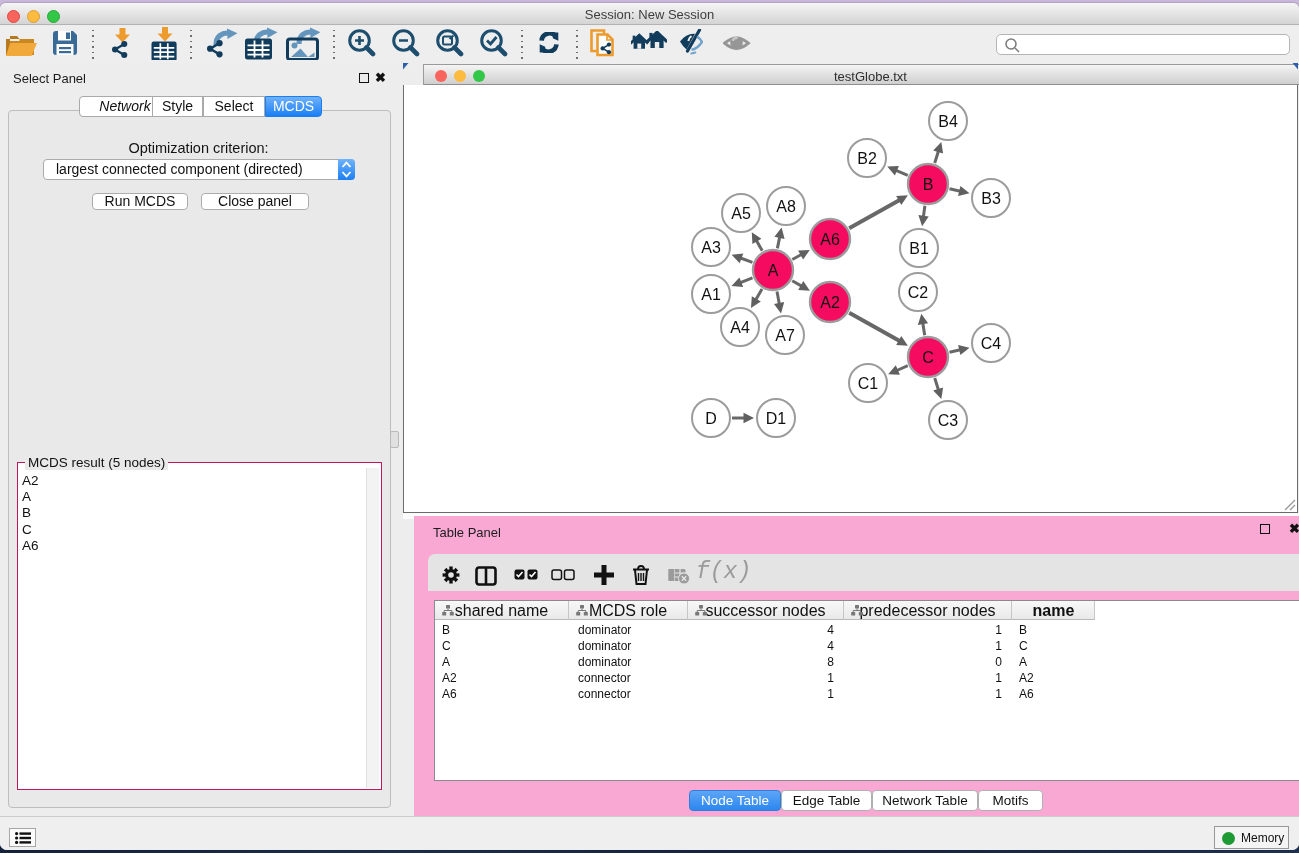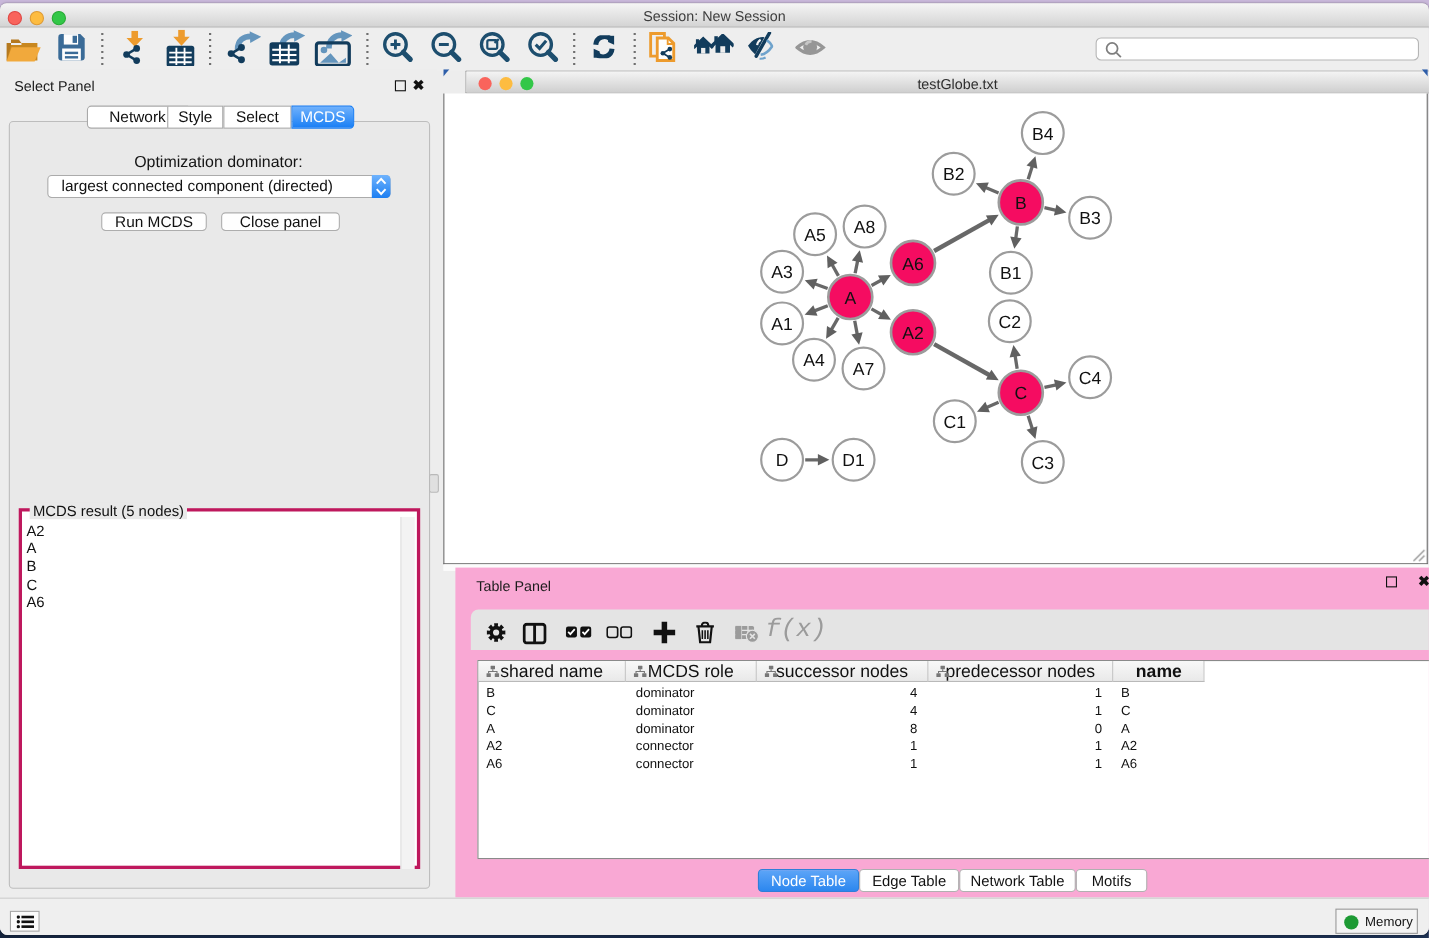--- a/index.html
+++ b/index.html
@@ -32,21 +32,21 @@
 #tabpane{position:absolute;left:8px;top:47px;width:383px;height:698px;background:#e9e9e9;border:1px solid #bdbdbd;border-radius:4px;}
 .tabrow{position:absolute;top:33px;height:21px;}
 .tab{position:absolute;top:0;height:21px;background:#fff;border:1px solid #a9a9a9;font-size:14px;color:#111;text-align:center;line-height:19px;}
 .tabsel{background:linear-gradient(#6fb1fc,#1a7ff5);color:#fff;border-color:#1a7ff5;}
 
 #optlabel{position:absolute;left:0;top:77px;width:397px;text-align:center;font-size:14.5px;color:#141414;}
 #dropdown{position:absolute;left:43px;top:96px;width:312px;height:21px;background:#fff;border:1px solid #ababab;border-radius:4px;font-size:14px;color:#111;line-height:19px;padding-left:12px;}
 #spinner{position:absolute;right:-1px;top:-1px;width:17px;height:21px;border-radius:0 4px 4px 0;background:linear-gradient(#6fb3fd,#1d7ff2);}
 .btn{position:absolute;top:130px;height:17px;background:#fefefe;border:1px solid #adadad;border-radius:4px;font-size:14px;color:#111;text-align:center;line-height:15px;}
 
-#mcdsbox{position:absolute;left:17px;top:399px;width:365px;height:328px;background:#fff;border:3px solid #be185d;padding-left:36px;}
+#mcdsbox{position:absolute;left:17px;top:399px;width:365px;height:328px;background:#fff;border:1px solid #be185d;padding-left:36px;}
 #mcdslegend{position:absolute;left:7px;top:-8px;background:#e9e9e9;padding:0 3px;font-size:13.5px;color:#111;}
 #mcdslist{position:absolute;left:4px;top:10px;font-size:13.5px;color:#111;line-height:16.2px;}
 #mcdssb{position:absolute;right:2px;top:5px;width:13px;height:320px;background:#f3f3f3;border-left:1px solid #e0e0e0;}
 
 .vhandle{position:absolute;background:#e0e0e0;border:1px solid #b9b9b9;border-radius:2px;}
 
 #netwin{position:absolute;left:403px;top:61px;width:895px;height:452px;}
 #nettitle{position:absolute;left:0;top:0;width:100%;height:21px;background:linear-gradient(#f4f4f4,#cfcfcf);border:1px solid #9a9a9a;border-bottom:1px solid #8e8e8e;border-radius:1px;margin-left:20px;}
 #nettitle .t1{left:11px;top:5px;width:12px;height:12px;background:#f9645c;}
 #nettitle .t2{left:30px;top:5px;width:12px;height:12px;background:#fdbc40;}
@@ -220,26 +220,26 @@
           <path d="M11 11 L15 15" stroke="#7e7e7e" stroke-width="1.6"></path>
         </svg>
       </div>
       </div>
   <div id="cpanel">
     <div class="hdr">Select Panel</div>
     <div class="boxicon" style="left:359px"></div>
     <div class="xicon" style="left:375px">✖</div>
     <div id="tabpane"></div>
     <div class="tabrow">
-      <div class="tab" style="left:79px;width:92px;border-radius:4px 0 0 4px;">Network</div>
+      <div class="tab" style="left:79px;width:92px;border-radius:4px 0 0 4px;font-style:italic;">Network</div>
       <div class="tab" style="left:152px;width:51px;">Style</div>
       <div class="tab" style="left:203px;width:62px;">Select</div>
       <div class="tab tabsel" style="left:265px;width:57px;border-radius:0 4px 4px 0;">MCDS</div>
     </div>
-    <div id="optlabel">Optimization dominator:</div>
+    <div id="optlabel">Optimization criterion:</div>
     <div id="dropdown">largest connected component (directed)
       <div id="spinner"><svg width="17" height="21" viewBox="0 0 17 21">
             <path d="M4.5 8 L8.5 3.6 L12.5 8" stroke="#fff" stroke-width="1.8" fill="none"></path>
             <path d="M4.5 13 L8.5 17.4 L12.5 13" stroke="#fff" stroke-width="1.8" fill="none"></path>
           </svg></div>
     </div>
     <div class="btn" style="left:92px;width:96px;">Run MCDS</div>
     <div class="btn" style="left:201px;width:108px;">Close panel</div>
     <div id="mcdsbox">
       <div id="mcdslegend">MCDS result (5 nodes)</div>

